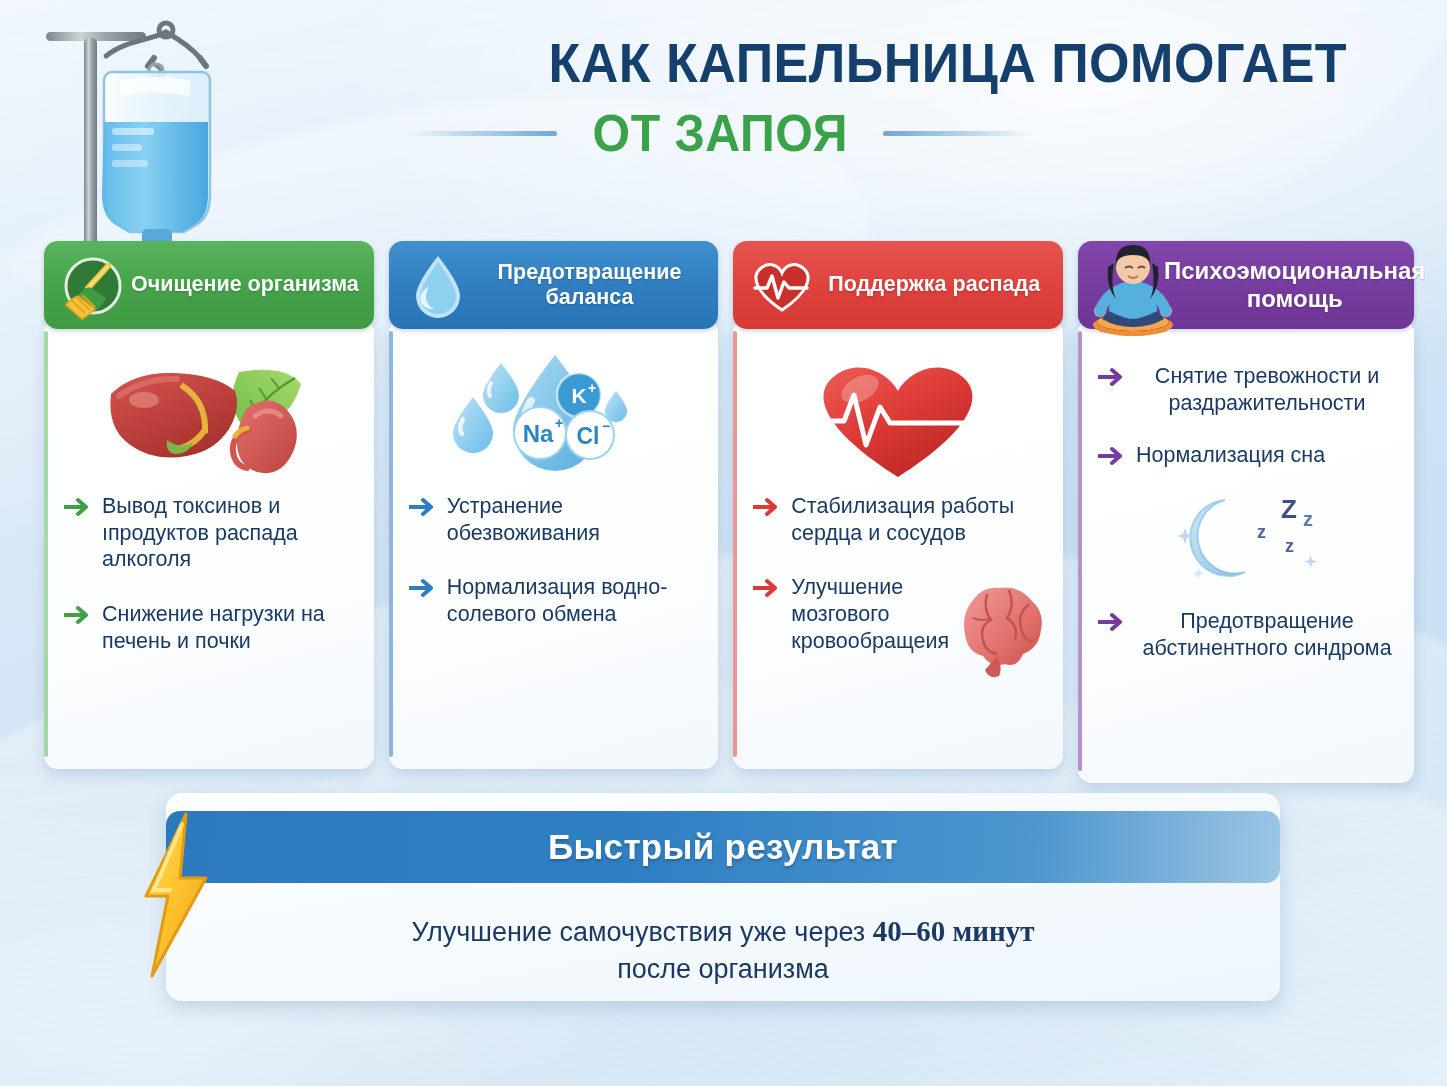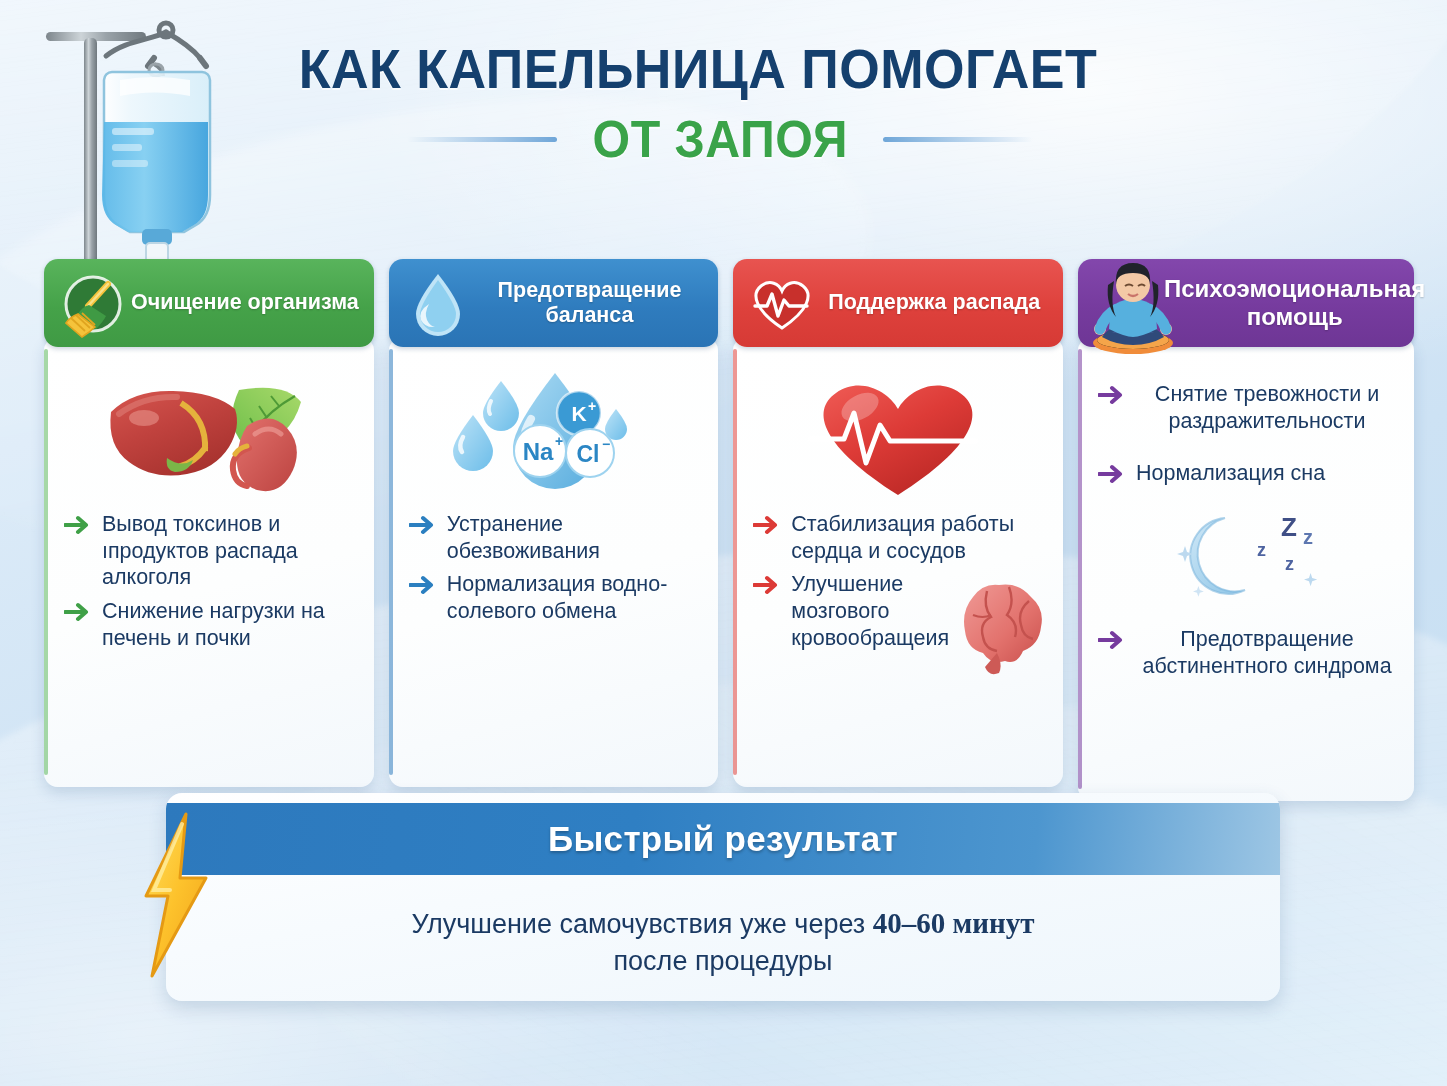--- a/index.html
+++ b/index.html
@@ -24,36 +24,36 @@
       background:linear-gradient(180deg,rgba(255,255,255,.38),rgba(255,255,255,0));
       transform:rotate(-6deg);filter:blur(3px);}
   .w3{width:1500px;height:560px;left:250px;top:700px;
       background:linear-gradient(200deg,rgba(255,255,255,.30),rgba(255,255,255,0));
       transform:rotate(8deg);filter:blur(4px);}
   .w4{width:1000px;height:400px;left:-120px;top:120px;
       background:linear-gradient(180deg,rgba(255,255,255,.30),rgba(255,255,255,0));
       transform:rotate(-12deg);filter:blur(5px);}
 
   
-  #title-area{position:absolute;left:0;top:40px;width:1396px;text-align:center;}
+  #title-area{position:absolute;left:0;top:34px;width:1396px;text-align:right;}
   #title-main{font-size:56px;font-weight:bold;letter-spacing:.5px;color:#15406e;
       text-shadow:0 2px 0 rgba(255,255,255,.7);line-height:1.02;
       transform:scaleX(.93);transform-origin:center;}
   #title-sub-row{margin-top:12px;display:flex;align-items:center;justify-content:center;gap:26px;padding-left:44px;}
   #title-sub{font-size:52px;font-weight:bold;color:#3aa349;letter-spacing:.5px;
       text-shadow:0 2px 0 rgba(255,255,255,.7);transform:scaleX(.93);}
   .tl-rule{width:150px;height:5px;border-radius:3px;}
   .tl-left{background:linear-gradient(90deg,rgba(110,165,215,0),#6fa6d8);}
   .tl-right{background:linear-gradient(90deg,#6fa6d8,rgba(110,165,215,0));}
 
   
   #iv{position:absolute;left:34px;top:14px;width:230px;height:330px;}
 
   
-  #cards{position:absolute;left:44px;top:259px;width:1370px;height:500px;
+  #cards{position:absolute;left:44px;top:241px;width:1370px;height:500px;
       display:flex;gap:15px;}
   .card{position:relative;width:336px;}
   .card-head{position:relative;z-index:3;height:88px;border-radius:14px;
       display:flex;align-items:center;padding:0 14px 0 12px;
       box-shadow:0 2px 5px rgba(20,60,100,.22);overflow:visible;}
   .head-icon{width:74px;height:74px;flex:0 0 74px;position:relative;}
   .head-title{flex:1;color:#fff;font-weight:bold;font-size:21.5px;line-height:1.18;
       text-align:center;text-shadow:0 1px 2px rgba(0,0,0,.22);}
   .card-body{position:relative;margin-top:-10px;padding:30px 12px 18px 12px;
       min-height:402px;border-radius:14px;background:
@@ -66,34 +66,34 @@
   .c-green .card-body:before{background:#5cb85f;}
   .c-blue  .card-head{background:linear-gradient(180deg,#3f90cf 0%,#2f7cbe 55%,#2a74b5 100%);}
   .c-blue  .card-body:before{background:#2f7cbe;}
   .c-red   .card-head{background:linear-gradient(180deg,#e85450 0%,#de413c 55%,#d63a35 100%);}
   .c-red   .card-body:before{background:#de413c;}
   .c-purple .card-head{background:linear-gradient(180deg,#8347ac 0%,#763b9e 55%,#6e3695 100%);}
   .c-purple .card-body:before{background:#763b9e;}
 
   .card-art{height:140px;display:flex;align-items:center;justify-content:center;
       margin-bottom:4px;position:relative;}
-  .bullets{display:flex;flex-direction:column;gap:7px;padding:0 4px 0 8px;}
+  .bullets{display:flex;flex-direction:column;gap:28px;padding:0 4px 0 8px;}
   .bullet{display:flex;gap:12px;align-items:flex-start;}
   .b-arrow{flex:0 0 26px;margin-top:4px;}
   .b-text{font-size:21.5px;line-height:1.24;color:#1b3a63;font-weight:400;}
 
   
   #banner{position:absolute;left:166px;top:793px;width:1114px;height:208px;
       border-radius:16px;overflow:hidden;
       background:linear-gradient(170deg,#ffffff 0%,#f7fbfe 40%,#eef6fc 100%);
       box-shadow:0 7px 18px rgba(40,85,135,.18);}
-  #banner-head{height:72px;margin-top:10px;
+  #banner-head{height:72px;margin-top:18px;
       background:linear-gradient(95deg,#2d79bd 0%,#2f7fc3 42%,#4d96cf 78%,#9dc6e4 100%);
       display:flex;align-items:center;justify-content:center;
-      position:relative;}
+      position:relative;border-radius:14px;}
   #banner-title{color:#fff;font-size:35px;font-weight:bold;
       text-shadow:0 2px 3px rgba(0,0,0,.25);letter-spacing:.3px;}
   #bolt{position:absolute;left:128px;top:810px;width:90px;height:170px;z-index:5;}
   #banner-text{margin-top:28px;text-align:center;color:#1b3a63;font-size:27px;line-height:1.38;}
   #banner-text b{font-weight:bold;font-size:29px;}
   .nowrap{white-space:nowrap;font-family:Liberation Serif, serif;}
 </style>
 </head>
 <body>
 
@@ -443,21 +443,21 @@
 
 </div>
 
 <div id="banner">
   <div id="banner-head">
     <span id="banner-title">Быстрый результат</span>
   </div>
   <div id="banner-text">
     <span>Улучшение самочувствия уже через</span>
     <b class="nowrap">40–60 минут</b><br>
-    <span>после процедуры</span>
+    <span>после организма</span>
   </div>
 </div>
 
 <div id="bolt">
   <svg width="90" height="170" viewBox="0 0 90 170">
     <defs>
       <linearGradient id="boltG" x1="0" y1="0" x2="1" y2="1">
         <stop offset="0" stop-color="#ffdf5e"></stop>
           <stop offset=".5" stop-color="#fdc22c"></stop>
         <stop offset="1" stop-color="#f0a31a"></stop>

